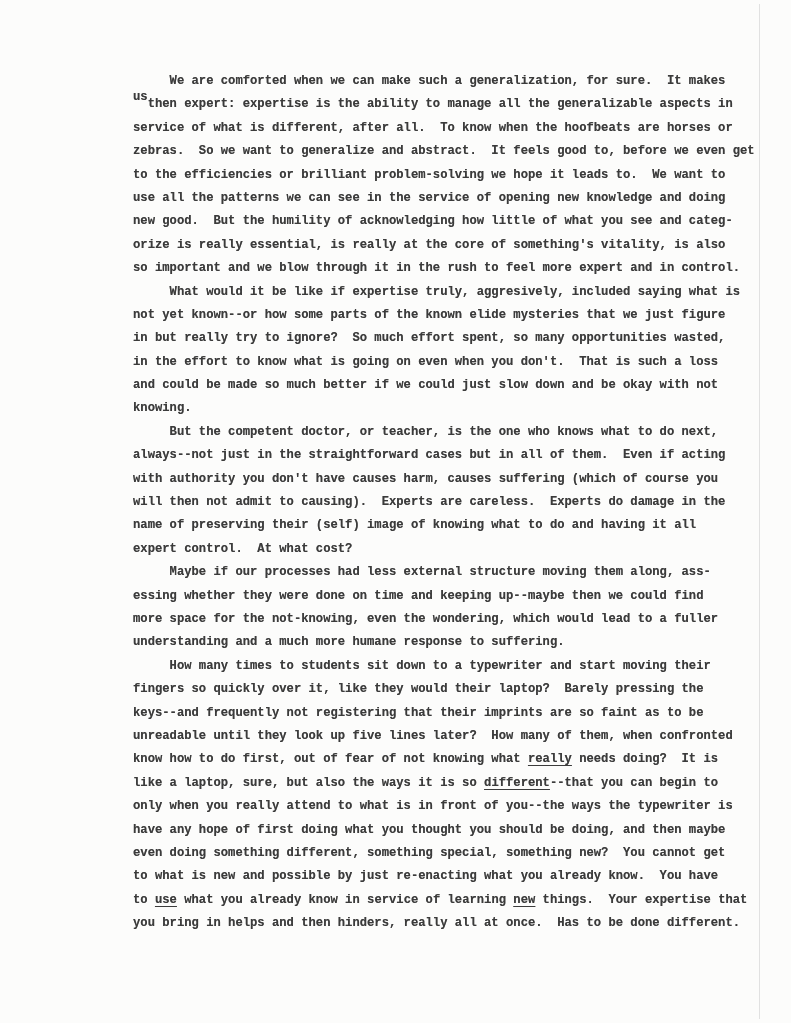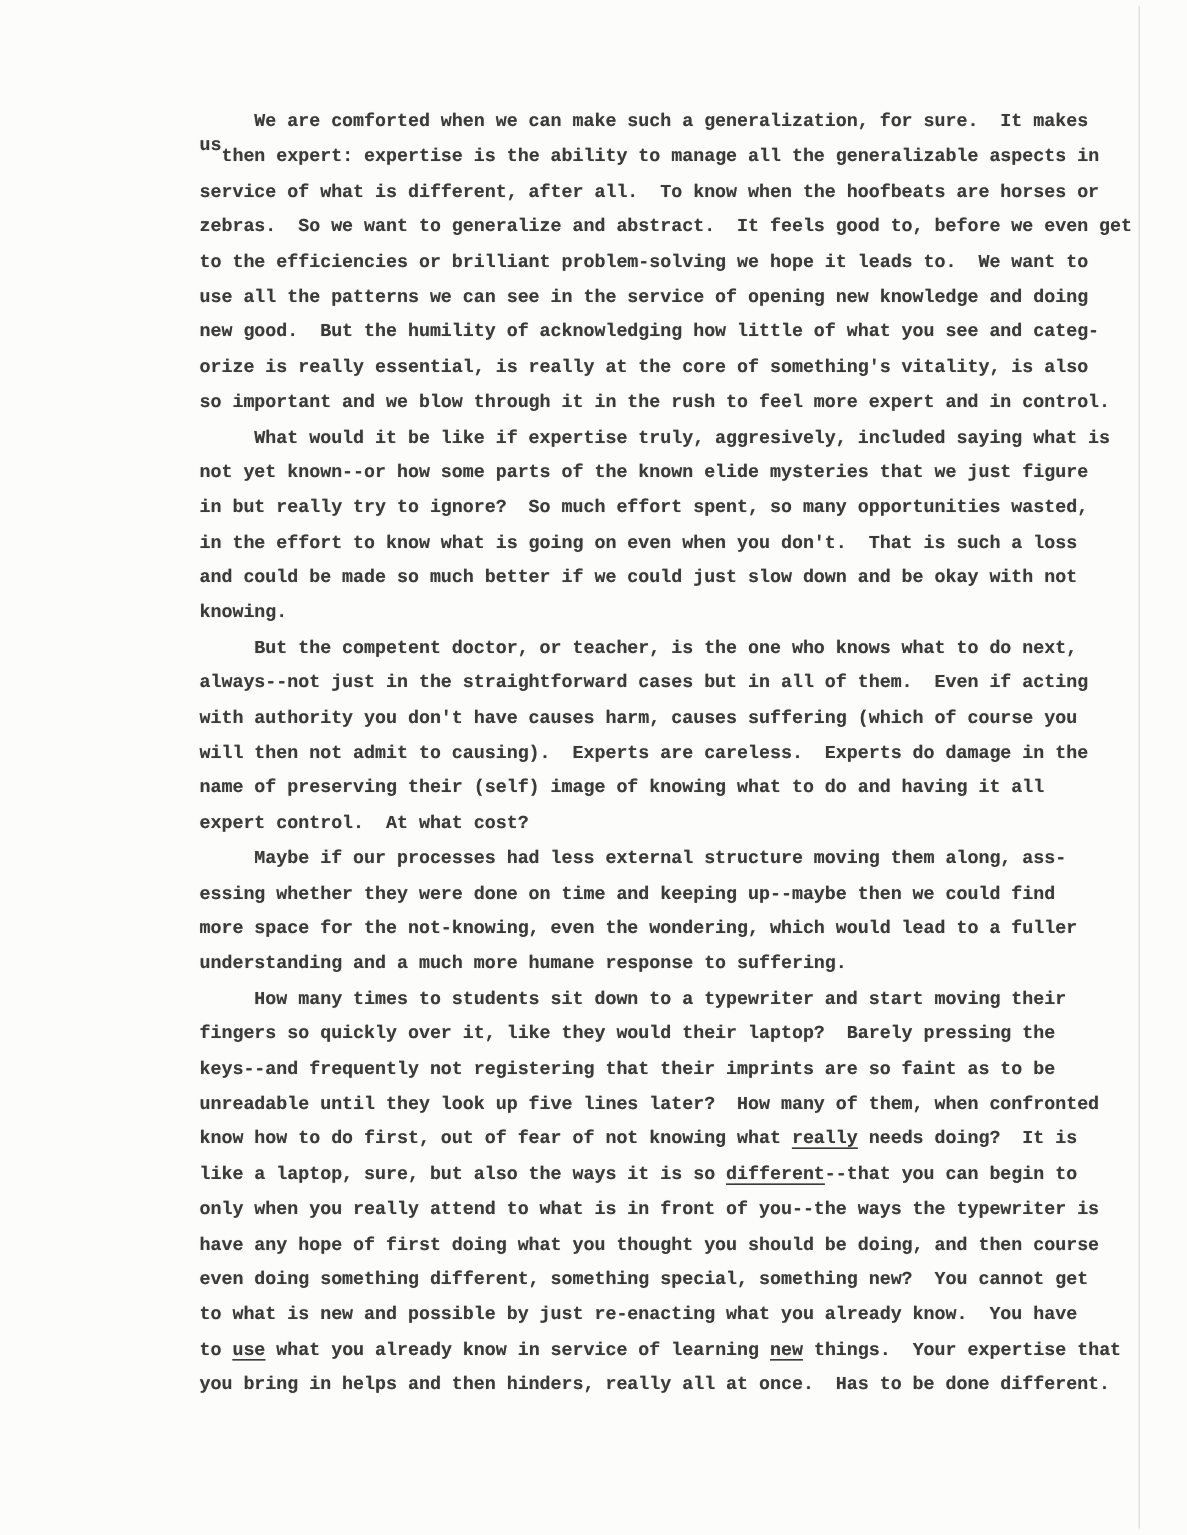--- a/index.html
+++ b/index.html
@@ -85,19 +85,19 @@
       <div class="line"><span class="seg">essing whether they were done on time and keeping up--maybe then we could find</span></div>
       <div class="line"><span class="seg">more space for the not-knowing, even the wondering, which would lead to a fuller</span></div>
       <div class="line"><span class="seg">understanding and a much more humane response to suffering.</span></div>
       <div class="line"><span class="seg">     How many times to students sit down to a typewriter and start moving their</span></div>
       <div class="line"><span class="seg">fingers so quickly over it, like they would their laptop?  Barely pressing the</span></div>
       <div class="line"><span class="seg">keys--and frequently not registering that their imprints are so faint as to be</span></div>
       <div class="line"><span class="seg">unreadable until they look up five lines later?  How many of them, when confronted</span></div>
       <div class="line"><span class="seg">know how to do first, out of fear of not knowing what </span><span class="seg underline">really</span><span class="seg"> needs doing?  It is</span></div>
       <div class="line"><span class="seg">like a laptop, sure, but also the ways it is so </span><span class="seg underline">different</span><span class="seg">--that you can begin to</span></div>
       <div class="line"><span class="seg">only when you really attend to what is in front of you--the ways the typewriter is</span></div>
-      <div class="line"><span class="seg">have any hope of first doing what you thought you should be doing, and then course</span></div>
+      <div class="line"><span class="seg">have any hope of first doing what you thought you should be doing, and then maybe</span></div>
       <div class="line"><span class="seg">even doing something different, something special, something new?  You cannot get</span></div>
       <div class="line"><span class="seg">to what is new and possible by just re-enacting what you already know.  You have</span></div>
       <div class="line"><span class="seg">to </span><span class="seg underline">use</span><span class="seg"> what you already know in service of learning </span><span class="seg underline">new</span><span class="seg"> things.  Your expertise that</span></div>
       <div class="line"><span class="seg">you bring in helps and then hinders, really all at once.  Has to be done different.</span></div>
     </div>
 </div>
 
 </body></html>

